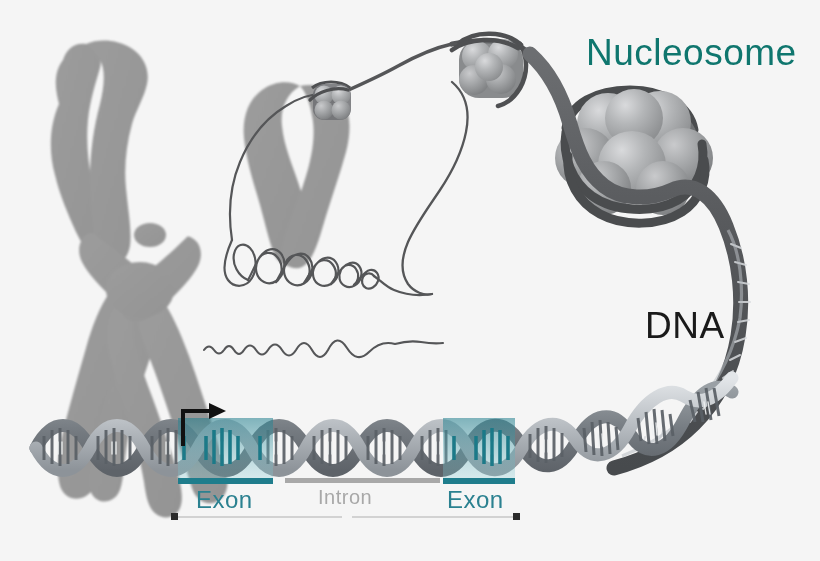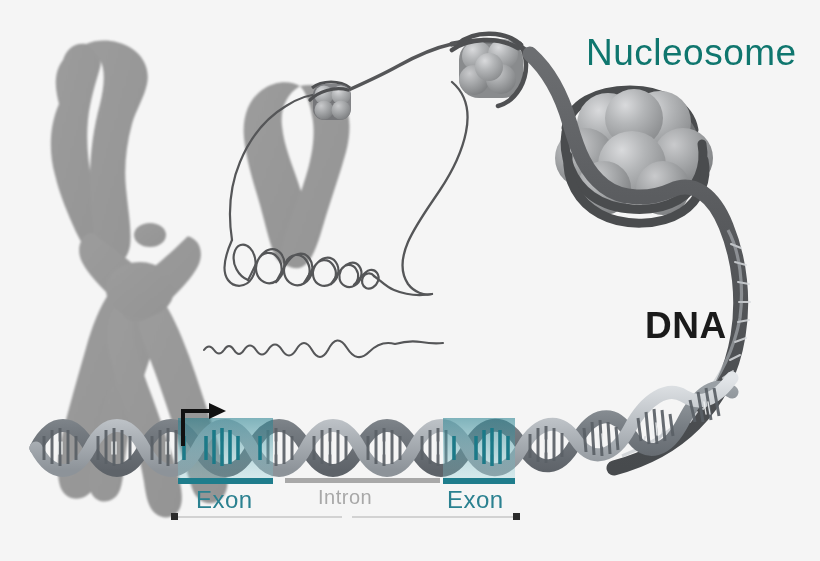--- a/index.html
+++ b/index.html
@@ -34,21 +34,20 @@
     top: 32px;
     font-size: 37px;
     color: #0f766e;
     margin-left: 24px;
   }
   #label-dna {
     left: 645px;
     top: 305px;
     font-size: 37px;
     color: #1a1a1a;
-    font-weight: bold;
   }
   #label-exon-left {
     left: 196px;
     top: 486px;
     font-size: 24px;
     color: #2b8190;
   }
   #label-intron {
     left: 318px;
     top: 486px;

